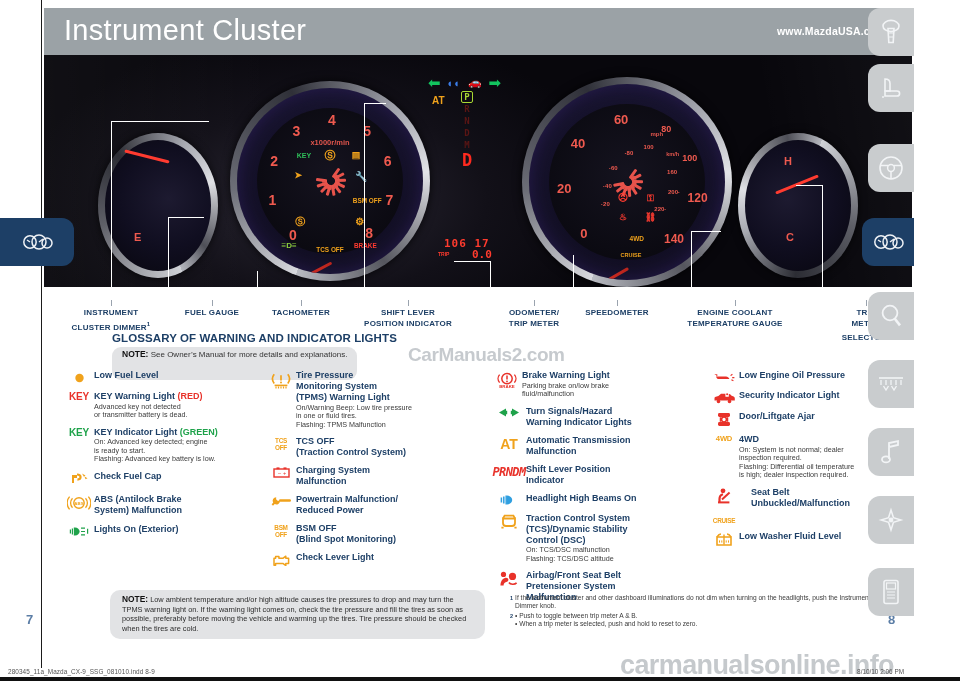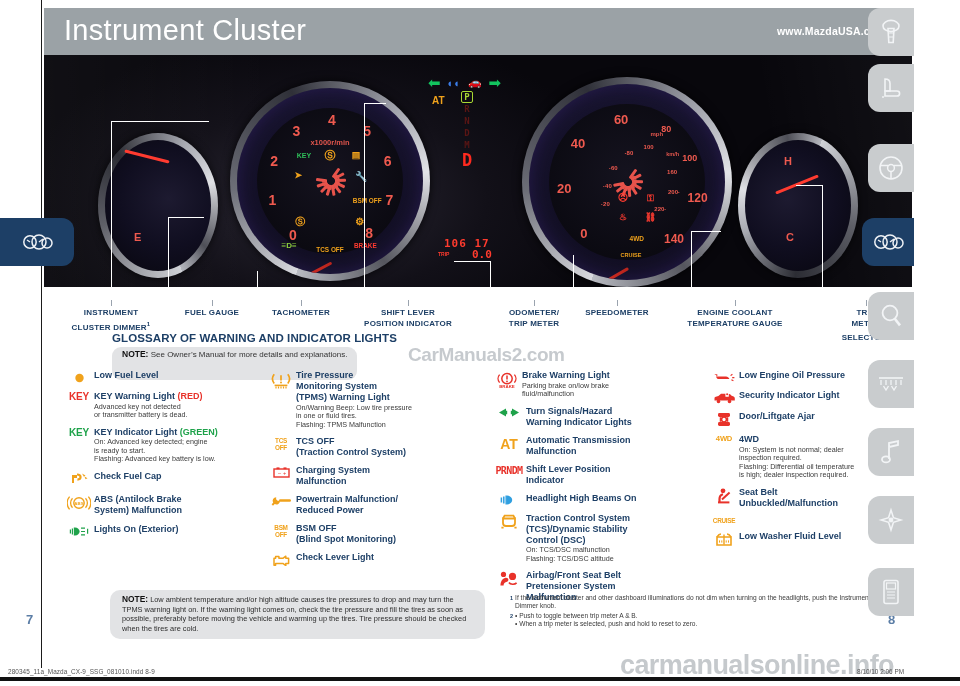--- a/index.html
+++ b/index.html
@@ -759,21 +759,21 @@
           <span style="color:#f0a21c;font-size:14px;font-weight:bold;">AT</span>
         </div>
         <div class="etext">
             <div class="ettl" style="white-space:pre-line;">Automatic Transmission
 Malfunction</div>
           </div>
       </div>
 
       <div class="entry" style="margin-top:6px;">
         <div class="ic" style="width:34px;min-width:34px;">
-          <span style="color:#e8322a;font-size:10px;font-weight:bold;letter-spacing:-.6px;font-family:'DejaVu Sans Mono',monospace;">PRNDM</span>
+          <span style="color:#e8322a;font-size:12px;font-weight:bold;letter-spacing:-.6px;font-family:'DejaVu Sans Mono',monospace;font-style:italic;">PRNDM</span>
         </div>
         <div class="etext">
             <div class="ettl" style="white-space:pre-line;">Shift Lever Position
 Indicator</div>
           </div>
       </div>
 
       <div class="entry" style="margin-top:6px;">
         <div class="ic" style="width:34px;min-width:34px;">
           <svg width="22" height="12" viewBox="0 0 22 12">
@@ -867,21 +867,21 @@
         <div class="ic txticon sm" style="color:#f0a21c;">4WD</div>
         <div class="etext">
           <div class="ettl">4WD</div>
           <div class="edesc" style="white-space:pre-line;">On: System is not normal; dealer
 inspection required.
 Flashing: Differential oil temperature
 is high; dealer inspection required.</div>
         </div>
       </div>
 
-      <div class="entry" style="margin-top:4px;">
+      <div class="entry" style="margin-top:4px;gap:12px;">
         <div class="ic">
           <svg width="18" height="16" viewBox="0 0 18 16">
             <circle cx="8" cy="2.8" r="2.4" fill="#e8322a"></circle>
             <path d="M4.5 15V11c0-2.4 1.4-4.2 3.5-4.8" stroke="#e8322a" stroke-width="2.2" fill="none"></path>
             <path d="M14.6 4.6 7 11.6" stroke="#e8322a" stroke-width="2" fill="none"></path>
             <path d="M3 13.4h11.4v2H3z" fill="#e8322a"></path>
           </svg>
         </div>
         <div class="etext">
             <div class="ettl" style="white-space:pre-line;">Seat Belt

